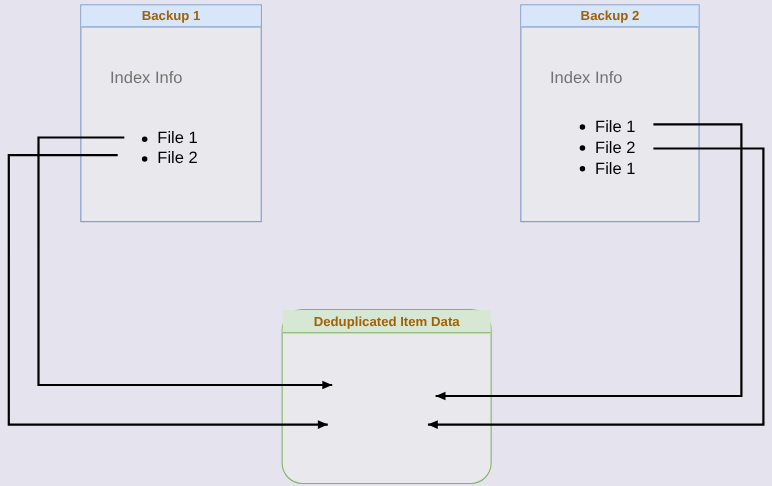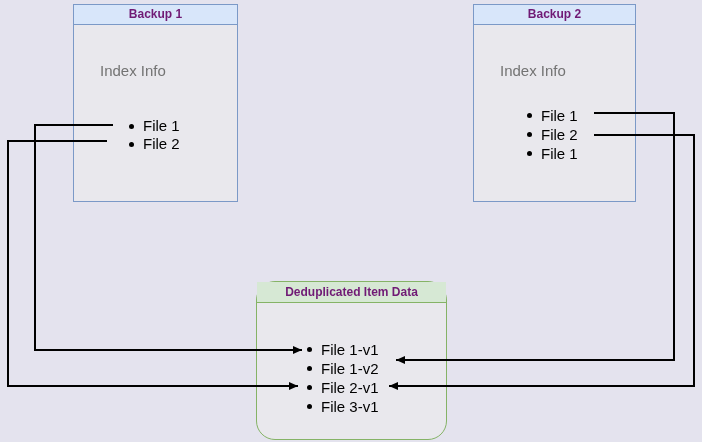--- a/index.html
+++ b/index.html
@@ -18,21 +18,21 @@
     position: absolute;
     background: #e9e8ed;
     z-index: 1;
   }
   .box.blue  { border: 1px solid #7b99c7; }
   .box.green { border: 1px solid #85b366; }
   .box-header {
     text-align: center;
     font-weight: bold;
     font-size: 12px;
-    color: #701a75;
+    color: #a16207;
   }
   .blue .box-header {
     background: #d8e6fa;
     border-bottom: 1px solid #7b99c7;
     height: 19px;
     line-height: 19px;
   }
   .green .box-header {
     background: #d6e8d4;
     border-bottom: 1px solid #85b366;
@@ -116,26 +116,20 @@
     <div class="index-label">Index Info</div>
     <ul class="file-list lh19">
       <li>File 1</li>
       <li>File 2</li>
       <li>File 1</li>
     </ul>
   </div>
 
   <div class="box green" id="dedup">
     <div class="box-header">Deduplicated Item Data</div>
-    <ul class="file-list lh19">
-      <li>File 1-v1</li>
-      <li>File 1-v2</li>
-      <li>File 2-v1</li>
-      <li>File 3-v1</li>
-    </ul>
   </div>
 
   <svg class="arrows" viewBox="0 0 702 442" xmlns="http://www.w3.org/2000/svg">
     <defs>
       <marker id="arr" viewBox="0 0 10 10" refX="10" refY="5" markerUnits="userSpaceOnUse" markerWidth="12" markerHeight="9" orient="auto">
         <path d="M0,0.6 L10,5 L0,9.4 Z" fill="#000"></path>
       </marker>
     </defs>
     <polyline points="113,125 35,125 35,350 302,350" marker-end="url(#arr)"></polyline>
     <polyline points="107,141 8,141 8,386 298,386" marker-end="url(#arr)"></polyline>

